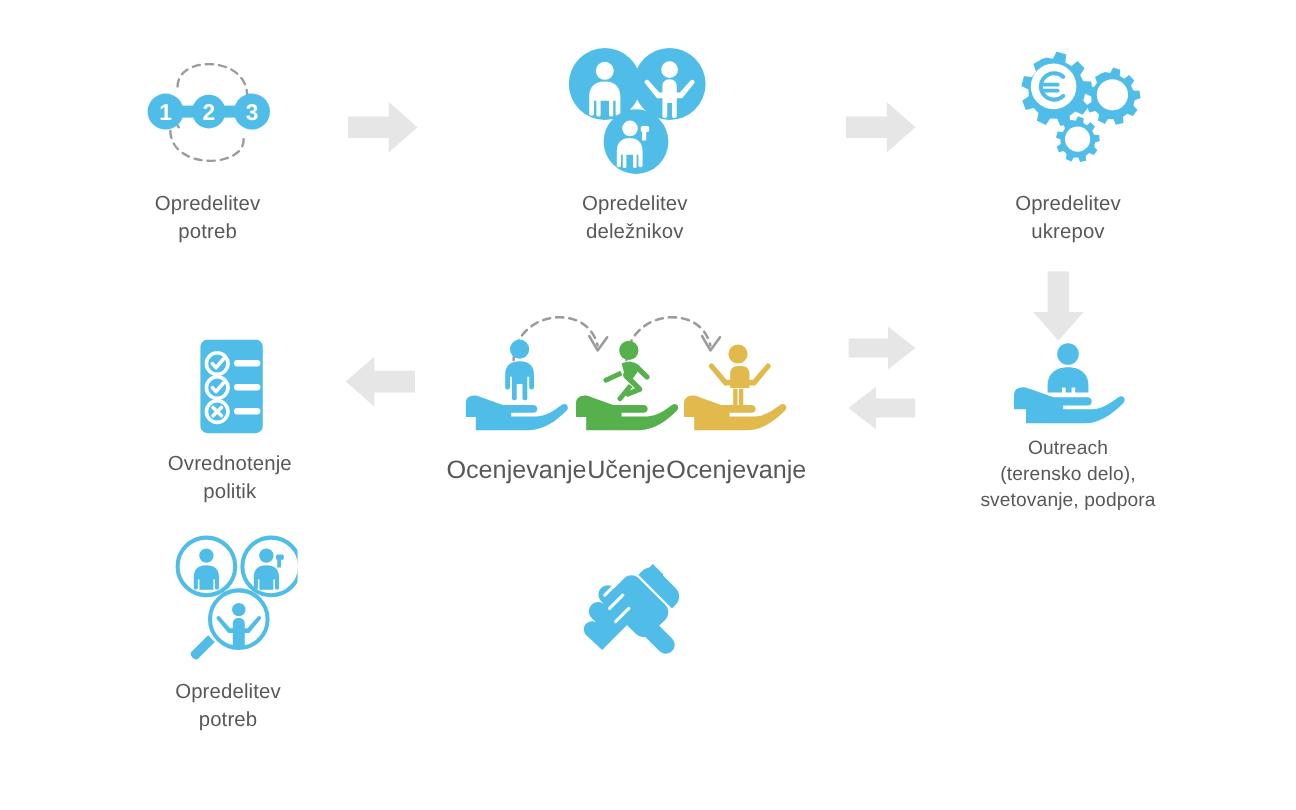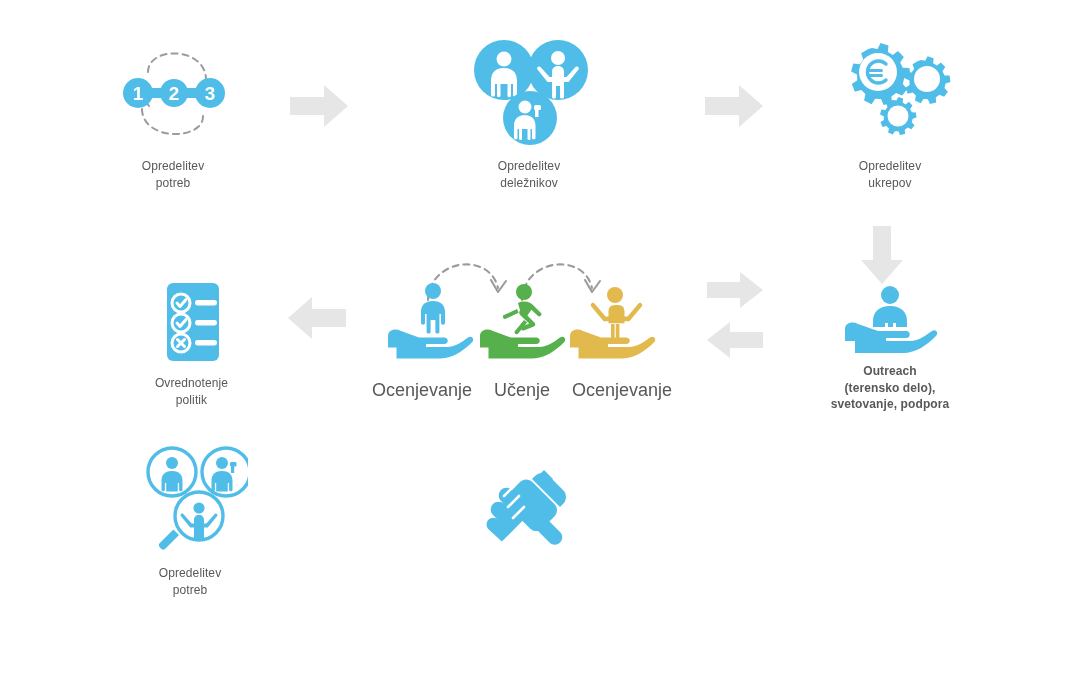--- a/index.html
+++ b/index.html
@@ -28,38 +28,37 @@
   }
   .icon-wrap {
     display: flex;
     align-items: center;
     justify-content: center;
   }
   .caption {
     margin-top: 10px;
     text-align: center;
     color: #58585b;
-    font-size: 12px;
+    font-size: 17px;
     line-height: 1.38;
     font-family: "Liberation Sans", sans-serif;
     white-space: pre-line;
     letter-spacing: 0.1px;
   }
   .caption-sm {
-    font-size: 12px;
-    font-weight: bold;
+    font-size: 16px;
   }
   .arrow {
     position: absolute;
   }
   .triad-labels {
     position: absolute;
     display: flex;
     color: #58585b;
-    font-size: 18px;
+    font-size: 21px;
   }
   .triad-labels span {
     text-align: center;
   }
 </style>
 </head>
 <body>
 
 <div class="stage">
 

